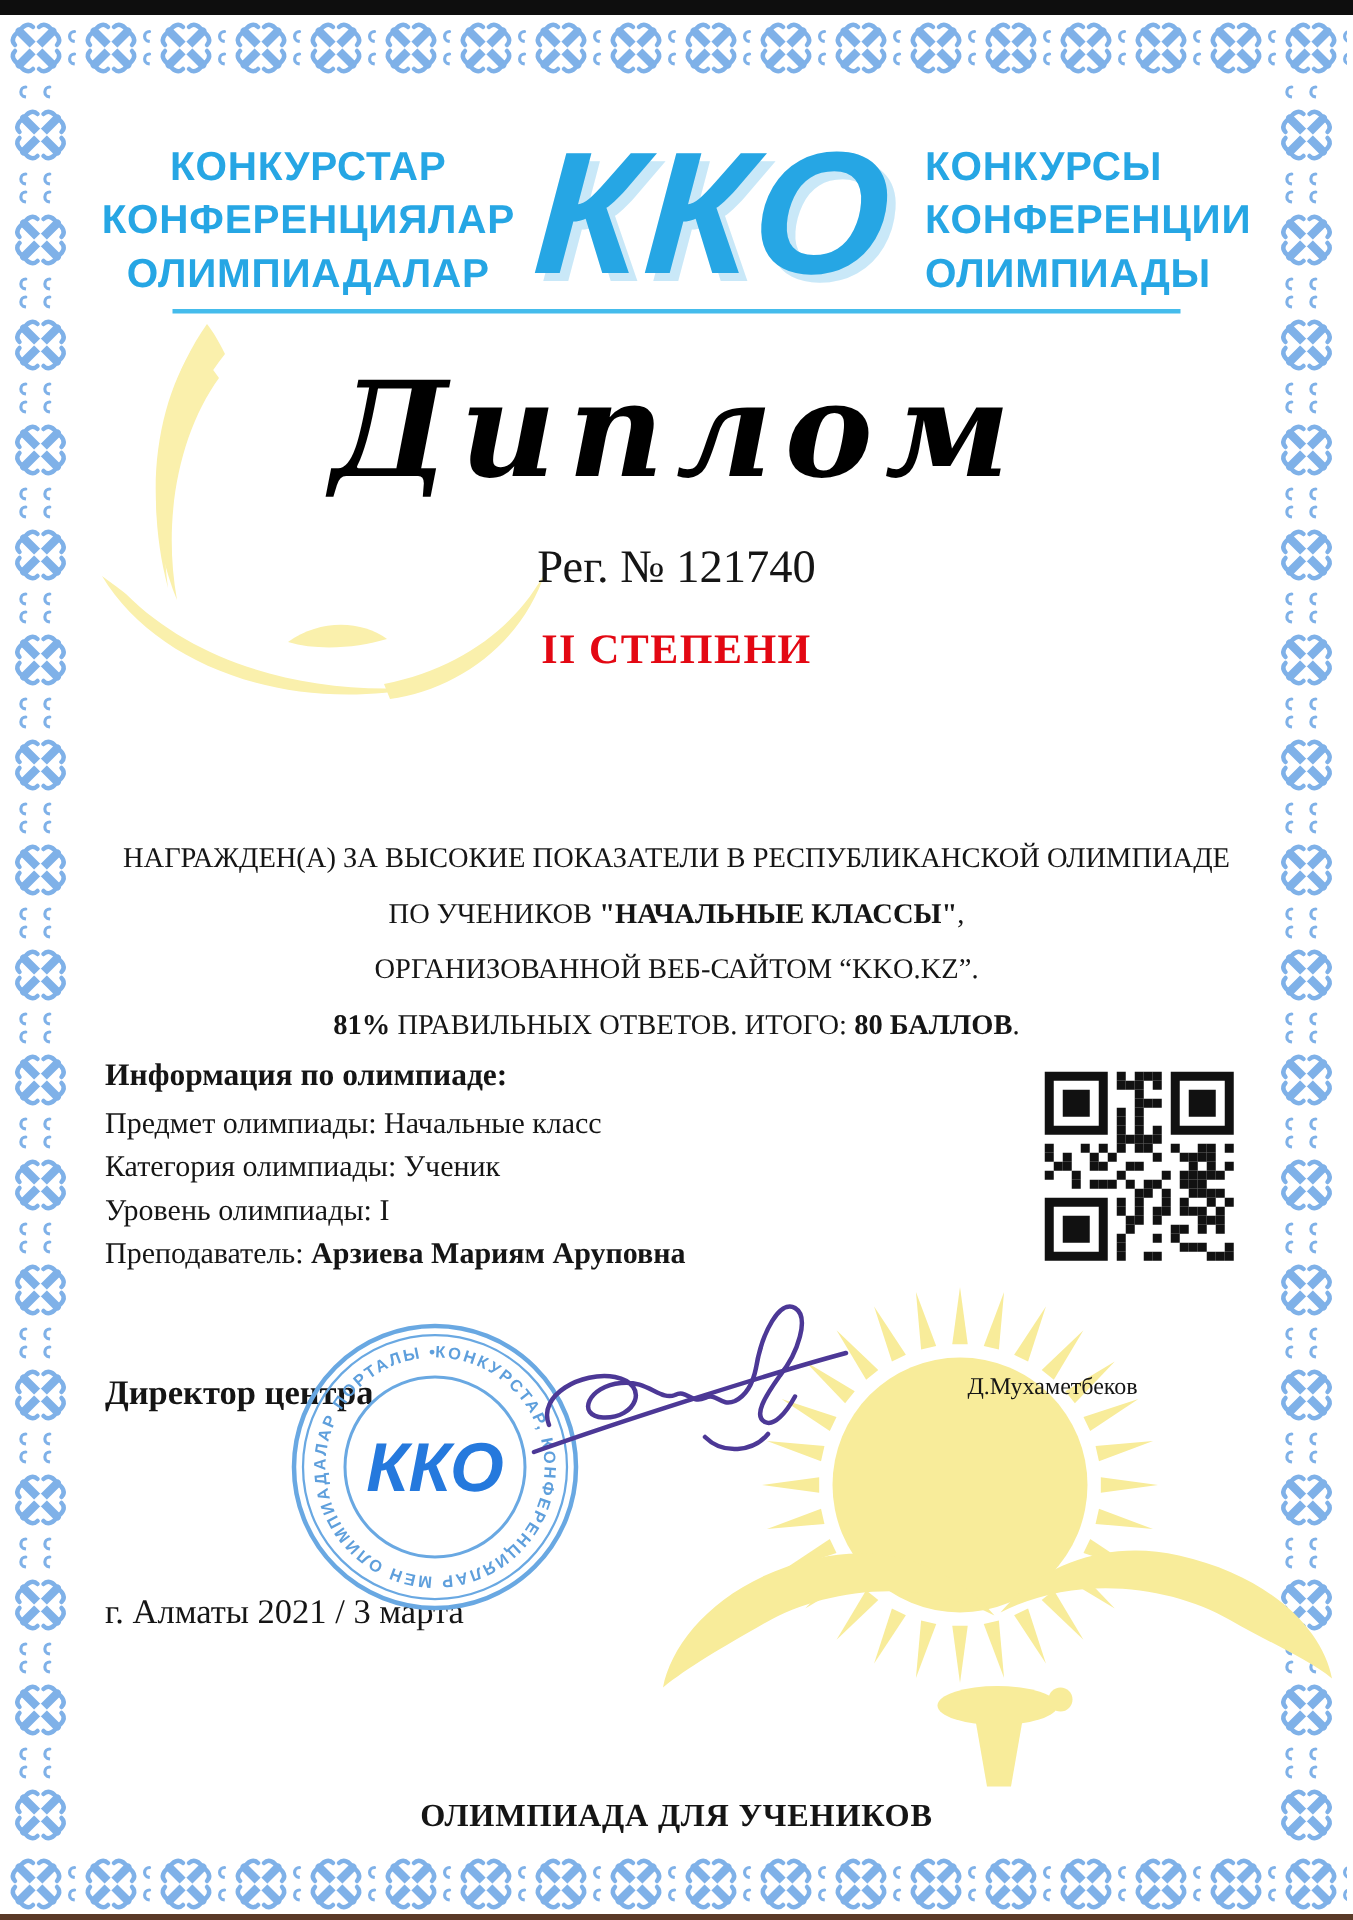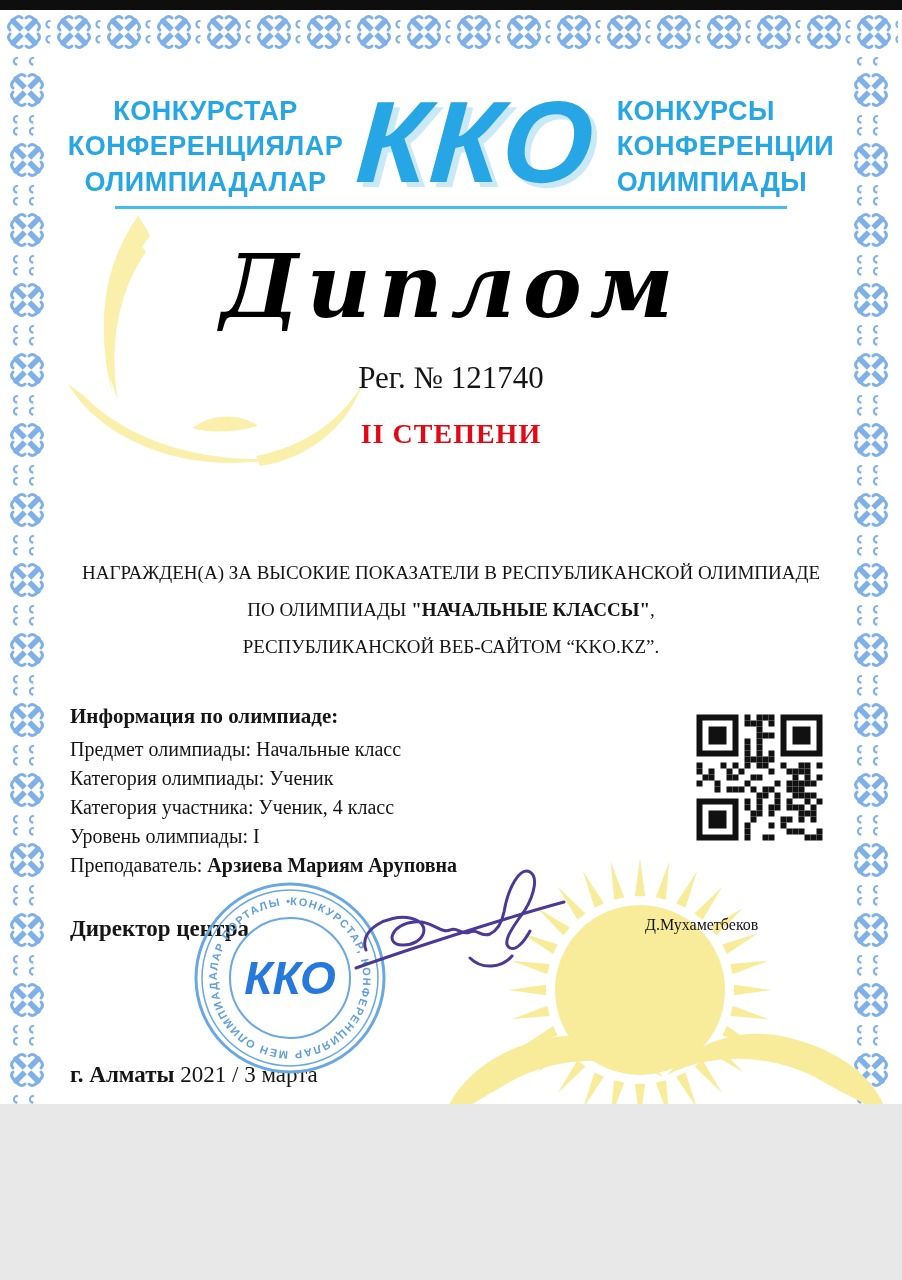--- a/index.html
+++ b/index.html
@@ -1,17 +1,17 @@
 <!DOCTYPE html>
 <html><head>
 <meta charset="utf-8">
 <style>
   html,body{margin:0;padding:0;background:#e8e8e8;}
   .page{
-    position:relative;width:902px;height:1104px;margin:0 auto;background:#ffffff;
+    position:relative;width:902px;height:1280px;margin:0 auto;background:#ffffff;
     overflow:hidden;font-family:"Liberation Serif",serif;color:#151515;
   }
   
   .topbar{position:absolute;left:0;top:0;width:902px;height:10px;background:#0e0e0e;}
   .botbar{position:absolute;left:0;top:1276px;width:902px;height:4px;background:#5a3a28;}
 
   
   .orn{color:#7fb1e8;}
   .strip{position:absolute;display:flex;overflow:hidden;z-index:1;}
   .strip.h{left:4px;width:894px;height:40px;flex-direction:row;}
@@ -60,21 +60,21 @@
 
   .qr{position:absolute;left:692px;top:710px;width:142px;height:142px;z-index:2;background:#fff;}
 
   .director{position:absolute;left:70px;top:916px;font-size:23px;font-weight:bold;z-index:2;}
   .dirname{position:absolute;left:645px;top:916px;font-size:16px;z-index:2;}
 
   .stamp{position:absolute;left:190px;top:878px;width:200px;height:200px;z-index:3;}
   .sig{position:absolute;left:352px;top:852px;width:220px;height:135px;z-index:4;}
 
   .dateline{position:absolute;left:70px;top:1062px;font-size:23px;z-index:2;}
-  .dateline .city{font-weight:bold;}
+  .dateline .city{font-weight:normal;}
 
   .footer{position:absolute;left:0;right:0;top:1198px;text-align:center;font-size:21.5px;
     font-weight:bold;letter-spacing:.5px;z-index:2;}
 
   .hiddefs{position:absolute;width:0;height:0;overflow:hidden;}
 </style>
 </head>
 <body>
 
 <svg class="hiddefs" aria-hidden="true">
@@ -355,29 +355,29 @@
   </svg>
 
   <div class="script-title">Диплом</div>
 
   <div class="regno">Рег. № 121740</div>
   <div class="degree">II СТЕПЕНИ</div>
 
 
   <div class="award">
     <div>НАГРАЖДЕН(А) ЗА ВЫСОКИЕ ПОКАЗАТЕЛИ В РЕСПУБЛИКАНСКОЙ ОЛИМПИАДЕ</div>
-    <div><span>ПО ОЛИМПИАДЫ </span><b>"НАЧАЛЬНЫЕ КЛАССЫ"</b><span>,</span></div>
-    <div>РЕСПУБЛИКАНСКОЙ ВЕБ-САЙТОМ “KKO.KZ”.</div>
+    <div><span>ПО УЧЕНИКОВ </span><b>"НАЧАЛЬНЫЕ КЛАССЫ"</b><span>,</span></div>
+    <div>ОРГАНИЗОВАННОЙ ВЕБ-САЙТОМ “KKO.KZ”.</div>
+    <div><b>81%</b><span> ПРАВИЛЬНЫХ ОТВЕТОВ. ИТОГО: </span><b>80 БАЛЛОВ</b><span>.</span></div>
   </div>
 
   <div class="info">
     <div class="ititle">Информация по олимпиаде:</div>
     <div><span>Предмет олимпиады: </span><span>Начальные класс</span></div>
     <div><span>Категория олимпиады: </span><span>Ученик</span></div>
-    <div><span>Категория участника: </span><span>Ученик, 4 класс</span></div>
     <div><span>Уровень олимпиады: </span><span>I</span></div>
     <div><span>Преподаватель: </span><span class="bold">Арзиева Мариям Аруповна</span></div>
   </div>
 
   <svg class="qr" viewBox="0 0 142 142">
       <rect x="52.5" y="4.5" width="6" height="6" fill="#111"></rect>
       <rect x="64.5" y="4.5" width="6" height="6" fill="#111"></rect>
       <rect x="70.5" y="4.5" width="6" height="6" fill="#111"></rect>
       <rect x="76.5" y="4.5" width="6" height="6" fill="#111"></rect>
       <rect x="52.5" y="10.5" width="6" height="6" fill="#111"></rect>

